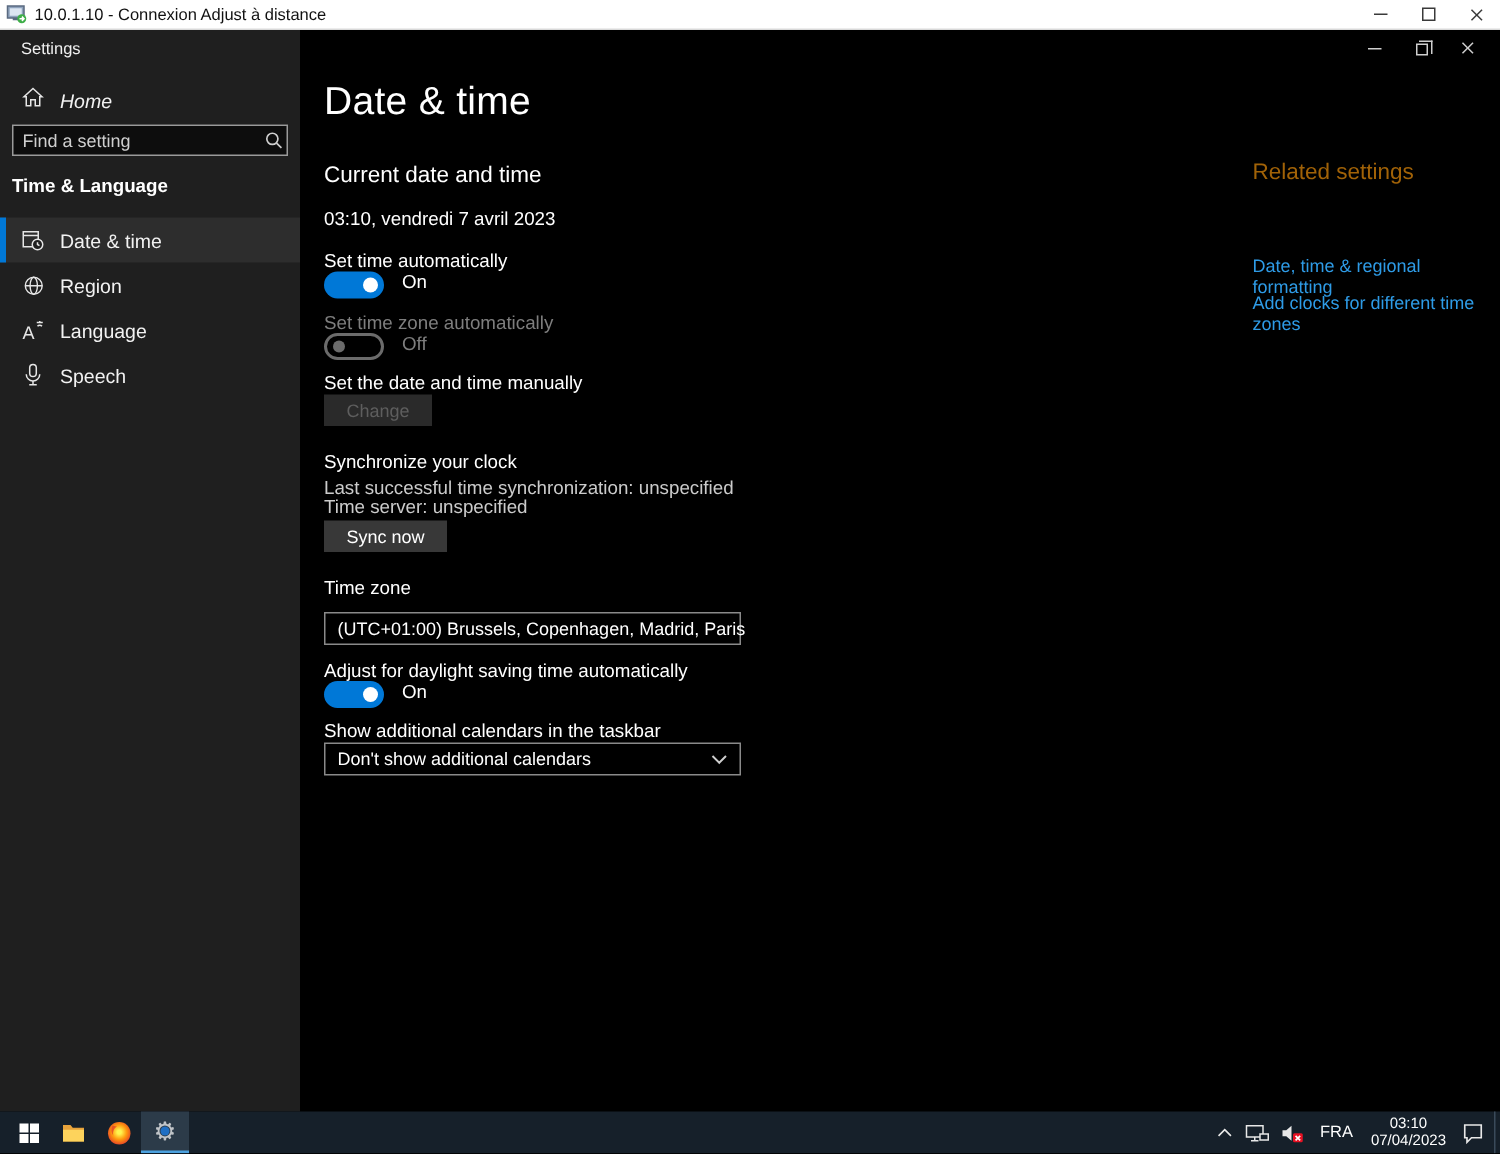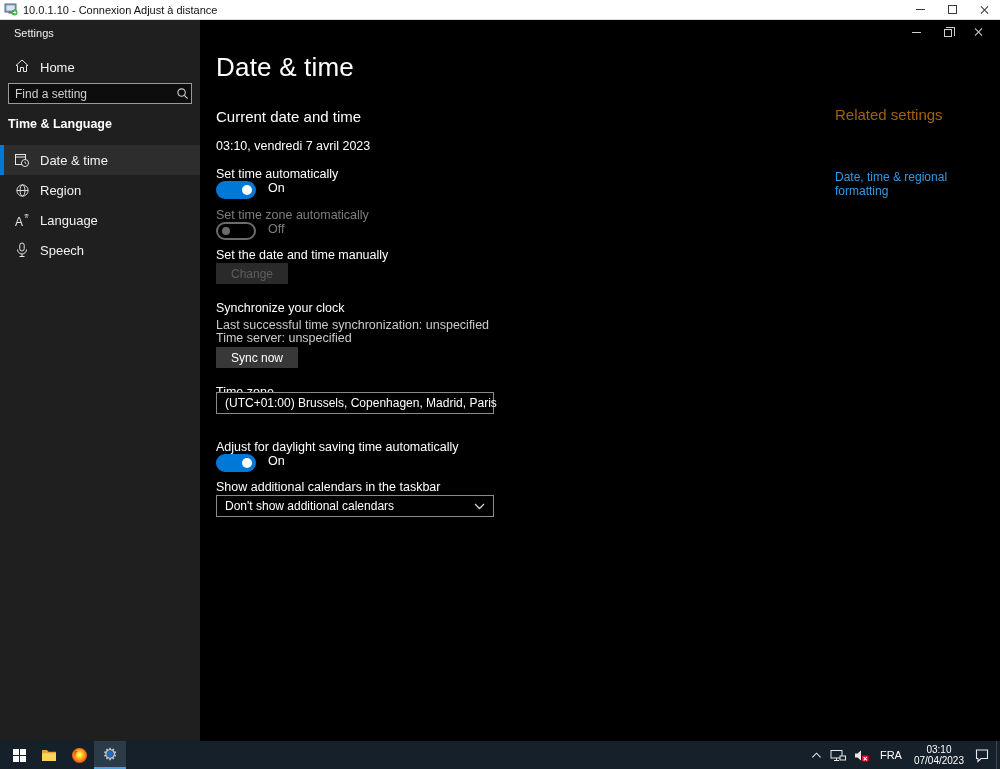--- a/index.html
+++ b/index.html
@@ -23,21 +23,21 @@
   .x-glyph::before { transform:rotate(45deg); } .x-glyph::after { transform:rotate(-45deg); }
   .restore-glyph { position:relative; width:8px; height:8px; border:1px solid currentColor; margin-top:2px; }
   .restore-glyph::before { content:""; position:absolute; top:-3px; left:1.5px; width:8px; height:8px;
     border-top:1px solid currentColor; border-right:1px solid currentColor; }
 
   
   #settings-win { position:absolute; top:20px; left:0; right:0; bottom:28px; background:#000; }
   #sidebar { position:absolute; top:0; left:0; bottom:0; width:200px; background:#1f1f1f; }
   .app-label { position:absolute; top:7px; left:14px; font-size:11px; color:#f0f0f0; }
 
-  .home-item { position:absolute; top:34px; left:0; width:200px; height:26px; display:flex; align-items:center; cursor:default; }
+  .home-item { position:absolute; top:34px; left:0; width:200px; height:26px; display:flex; align-items:center; cursor:default;font-style:italic; }
   .home-item .nav-icon { margin-left:14px; }
   .home-item .nav-label { margin-left:10px; font-size:13px; color:#f2f2f2; }
 
   .search-box { position:absolute; top:63px; left:8px; width:184px; height:21px; background:#0d0d0d;
     border:1px solid #9a9a9a; display:flex; align-items:center; }
   .search-box input { flex:1; background:transparent; border:none; outline:none; color:#d8d8d8;
     font-size:12px; padding:0 6px; font-family:"Liberation Sans", sans-serif; }
   .search-box input::placeholder { color:#cfcfcf; opacity:1; }
   .search-box .search-icon { margin-right:6px; display:flex; }
 
@@ -240,21 +240,21 @@
 
       <div class="abs field-label" style="top:228px">Set the date and time manually</div>
       <div class="abs btn disabled" style="top:243px">Change</div>
 
       <div class="abs field-label" style="top:281px">Synchronize your clock</div>
       <div class="abs info-line" style="top:298px">Last successful time synchronization: unspecified</div>
       <div class="abs info-line" style="top:311px">Time server: unspecified</div>
       <div class="abs btn normal" style="top:327px">Sync now</div>
 
       <div class="abs field-label" style="top:365px">Time zone</div>
-      <div class="abs select" style="top:372px">
+      <div class="abs select" style="top:388px">
         <span class="sel-text">(UTC+01:00) Brussels, Copenhagen, Madrid, Paris</span>
         <svg width="11" height="7" viewBox="0 0 11 7">
           <path d="M1 1 L5.5 5.5 L10 1" fill="none" stroke="#cfcfcf" stroke-width="1.3"></path>
         </svg>
       </div>
 
       <div class="abs field-label" style="top:420px">Adjust for daylight saving time automatically</div>
       <div class="abs toggle-row" style="top:434px">
         <div class="toggle on">
             <span class="knob"></span>
@@ -265,20 +265,21 @@
       <div class="abs field-label" style="top:460px">Show additional calendars in the taskbar</div>
       <div class="abs select" style="top:475px">
         <span class="sel-text">Don't show additional calendars</span>
         <svg width="11" height="7" viewBox="0 0 11 7">
           <path d="M1 1 L5.5 5.5 L10 1" fill="none" stroke="#cfcfcf" stroke-width="1.3"></path>
         </svg>
       </div>
 
       <div class="abs related-heading">Related settings</div>
       <div class="abs related-link" style="top:103px">Date, time &amp; regional formatting</div>
+      <div class="abs related-link" style="top:128px">Add clocks for different time zones</div>
     </div>
   </div>
 
   <div id="taskbar">
     <div class="tb-tile start">
       <span class="start-logo">
           <span></span>
           <span></span>
           <span></span>
           <span></span>

